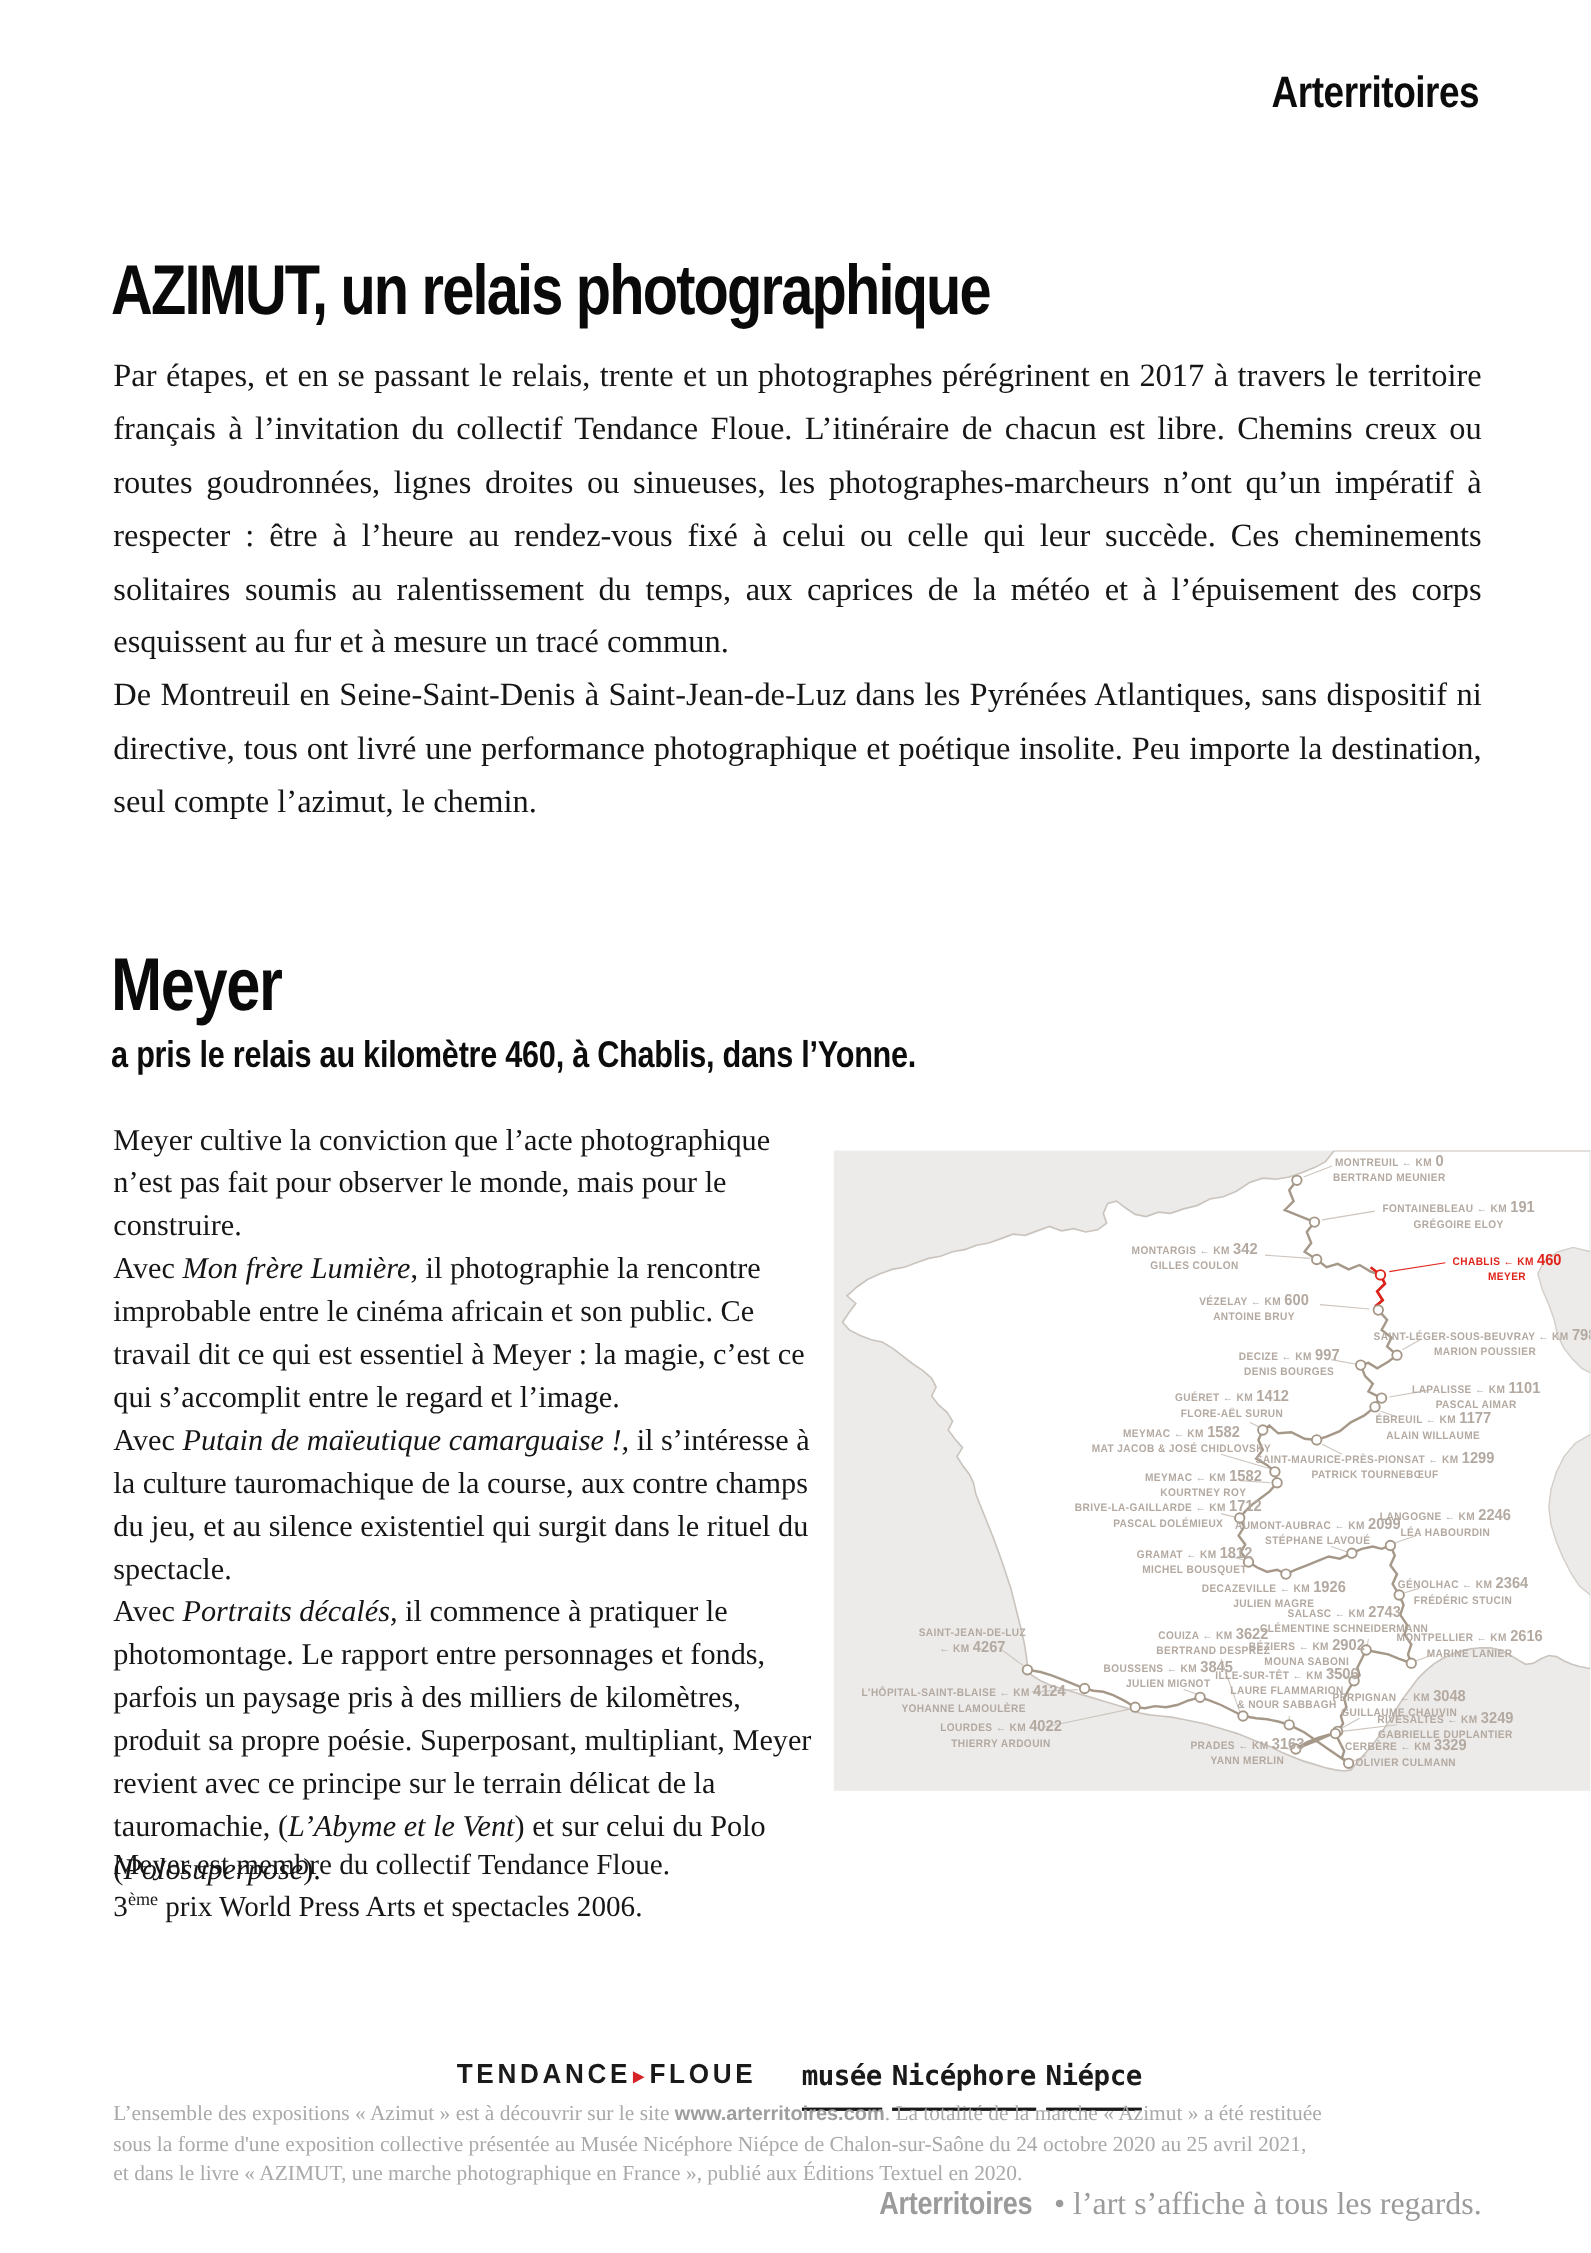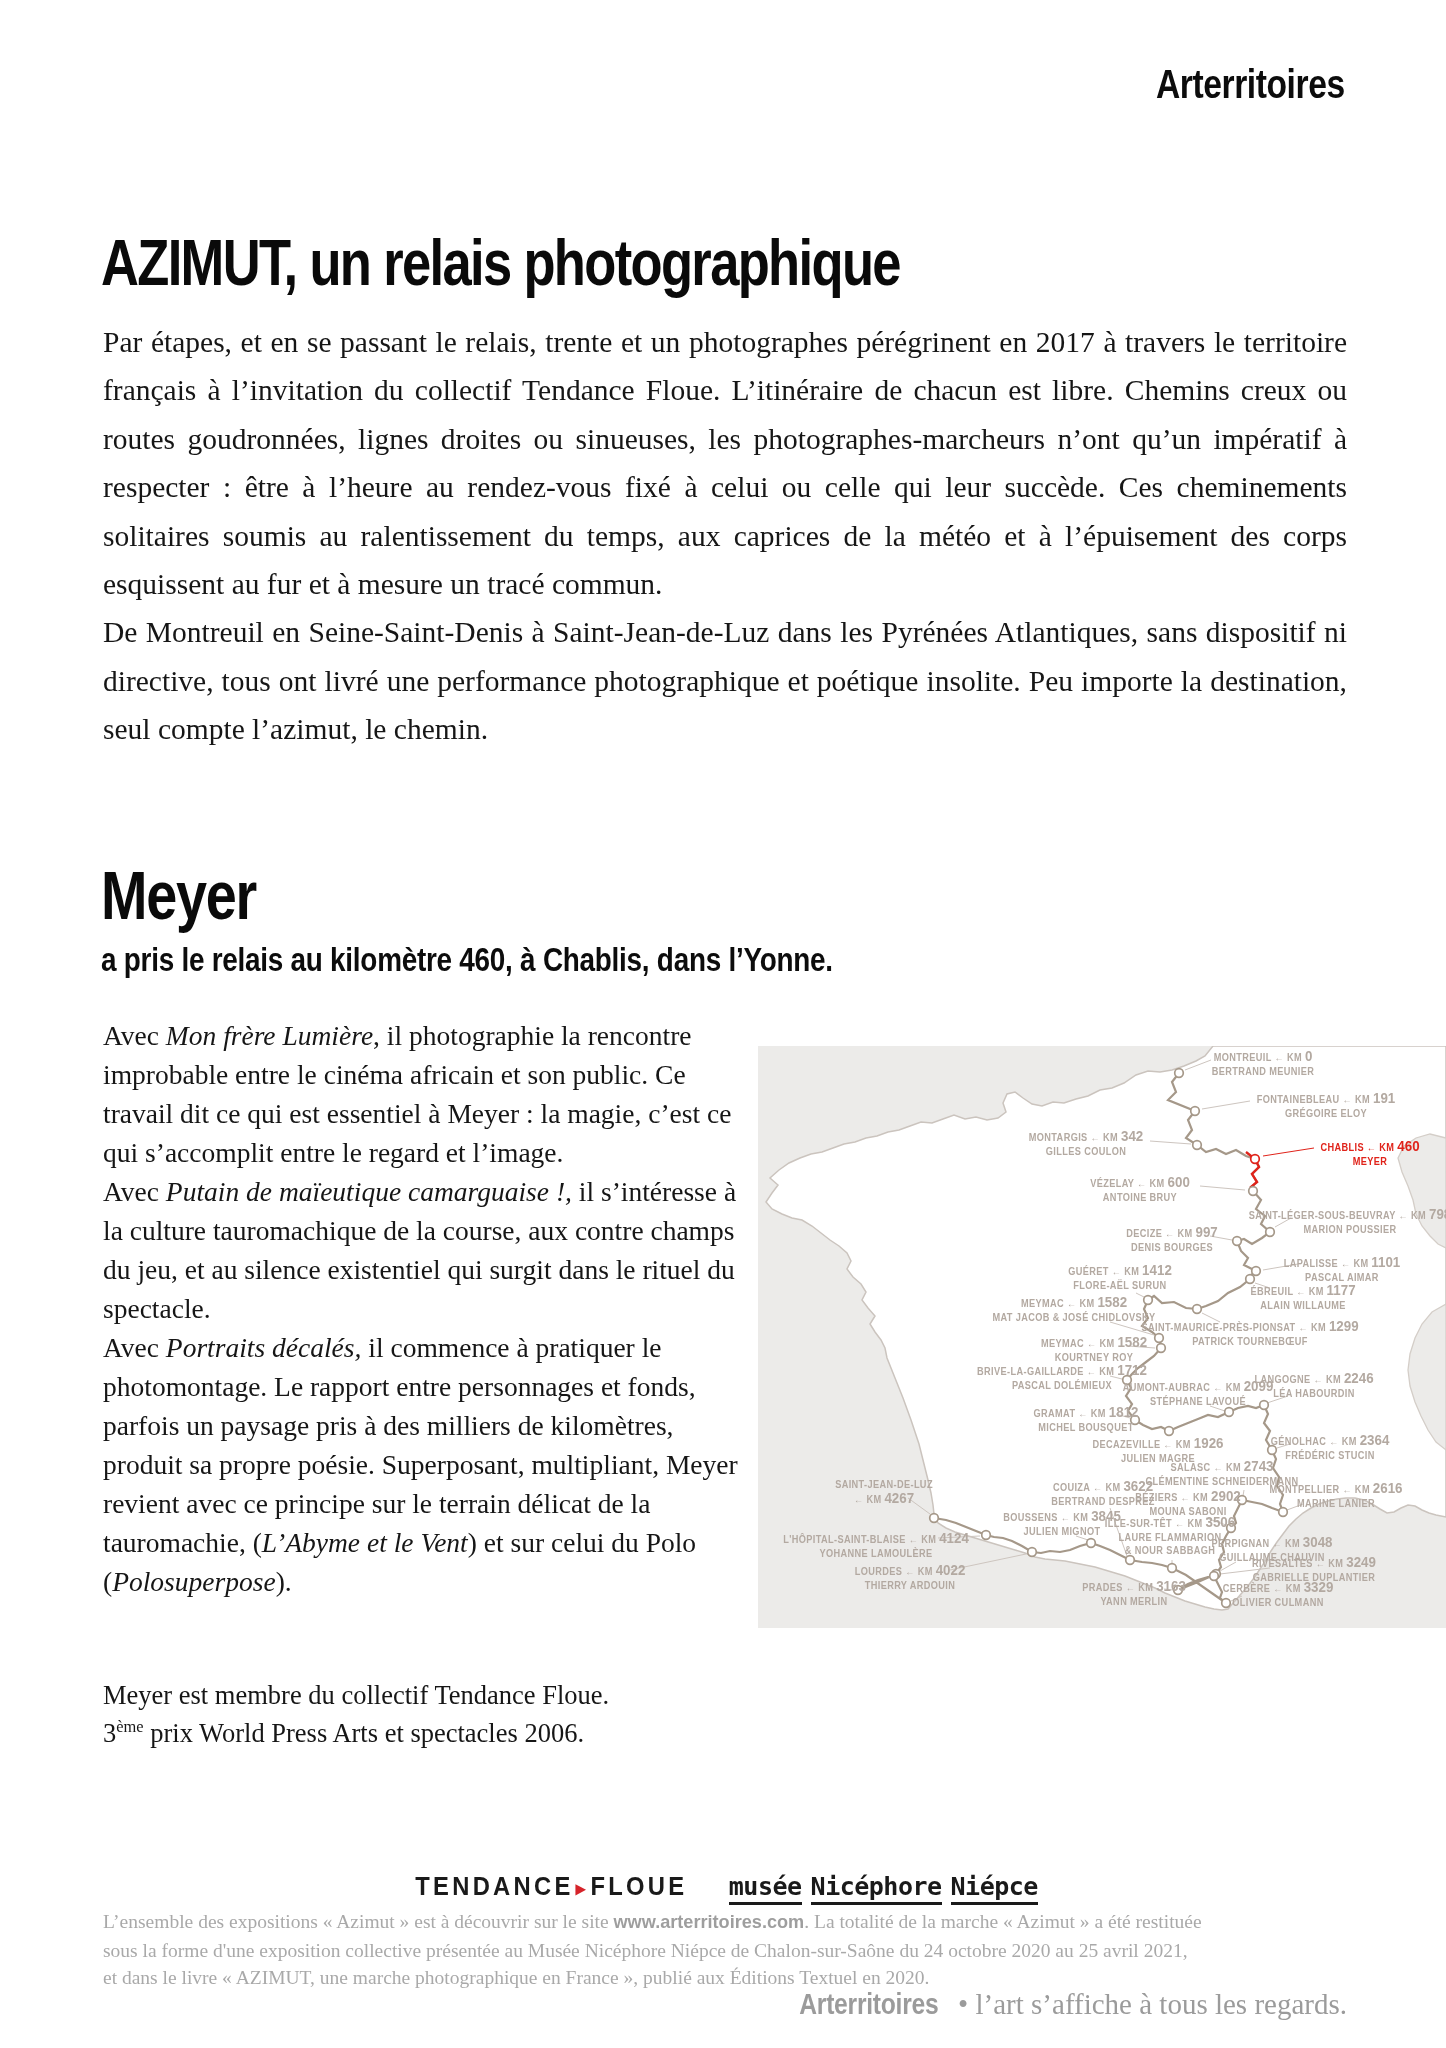--- a/index.html
+++ b/index.html
@@ -34,21 +34,21 @@
   .stage.red{color:#e0231a;}
 
   
   .logos{position:absolute;left:0;top:1872px;width:1446px;display:flex;justify-content:center;
          align-items:flex-end;gap:34px;}
   .tf-logo{font-family:"Liberation Sans",sans-serif;font-weight:700;font-size:25px;
            letter-spacing:3.5px;color:#1a1a1a;transform:scaleX(.95);}
   .tf-logo .sep{color:#d6232a;font-size:20px;padding:0 2px;}
   .musee-logo{font-family:"DejaVu Sans Mono",monospace;font-weight:700;font-size:25px;
            color:#1a1a1a;letter-spacing:-.5px;}
-  .musee-logo span{border-bottom:3px solid #1a1a1a;padding-bottom:1px;margin-right:9px;}
+  .musee-logo span{border-bottom:3px solid #1a1a1a;padding-bottom:15px;margin-right:9px;}
   .musee-logo span:last-child{margin-right:0;}
   .footer{position:absolute;left:103px;top:1908px;width:1244px;text-align:left;
           font-size:19.5px;line-height:27.5px;color:#a9a9a9;}
   .footer .bold-sans{color:#9e9e9e;}
   .bottom-line{position:absolute;left:103px;top:1988px;width:1244px;text-align:right;
           font-size:29px;color:#9b9b9b;}
   .bottom-line .brand{font-family:"Liberation Sans",sans-serif;font-weight:700;display:inline-block;
           transform:scaleX(.85);letter-spacing:-.3px;}
 </style>
 </head>
@@ -62,20 +62,21 @@
 
   <div class="intro">
     <p>Par étapes, et en se passant le relais, trente et un photographes pérégrinent en 2017 à travers le territoire français à l’invitation du collectif Tendance Floue. L’itinéraire de chacun est libre. Chemins creux ou routes goudronnées, lignes droites ou sinueuses, les photographes-marcheurs n’ont qu’un impératif à respecter : être à l’heure au rendez-vous fixé à celui ou celle qui leur succède. Ces cheminements solitaires soumis au ralentissement du temps, aux caprices de la météo et à l’épuisement des corps esquissent au fur et à mesure un tracé commun.</p>
     <p>De Montreuil en Seine-Saint-Denis à Saint-Jean-de-Luz dans les Pyrénées Atlantiques, sans dispositif ni directive, tous ont livré une performance photographique et poétique insolite. Peu importe la destination, seul compte l’azimut, le chemin.</p>
   </div>
 
   <h2 class="cond sec-head" style="margin:0;">Meyer</h2>
   <div class="cond sec-sub">a pris le relais au kilomètre 460, à Chablis, dans l’Yonne.</div>
 
   <div class="col-left">
+    <p><span>Meyer cultive la conviction que l’acte photographique n’est pas fait pour observer le monde, mais pour le construire.</span></p>
     <p><span>Avec </span><span class="it">Mon frère Lumière</span><span>, il photographie la rencontre improbable entre le cinéma africain et son public. Ce travail dit ce qui est essentiel à Meyer : la magie, c’est ce qui s’accomplit entre le regard et l’image.</span></p>
     <p><span>Avec </span><span class="it">Putain de maïeutique camarguaise !,</span><span> il s’intéresse à la culture tauromachique de la course, aux contre champs du jeu, et au silence existentiel qui surgit dans le rituel du spectacle.</span></p>
     <p><span>Avec </span><span class="it">Portraits décalés,</span><span> il commence à pratiquer le photomontage. Le rapport entre personnages et fonds, parfois un paysage pris à des milliers de kilomètres, produit sa propre poésie.  Superposant, multipliant, Meyer revient avec ce principe sur le terrain délicat de la tauromachie, (</span><span class="it">L’Abyme et le Vent</span><span>) et sur celui du Polo (</span><span class="it">Polosuperpose</span><span>).</span></p>
   </div>
 
   <div class="map">
     <svg id="map-svg" width="688" height="582" viewBox="0 0 688 582">
 
       <path d="M455,0 L447,10 438,15 426,20 414,24 402,26 390,25 378,29 366,37 354,42 342,44 330,50 318,53 306,57 295,56 284,60 274,58 265,52 257,46 249,48 245,57 248,66 240,72 229,74 218,71 207,73 196,69 185,73 174,77 163,76 152,80 141,84 130,86 119,90 108,92 97,96 86,98 75,102 64,106 53,108 42,112 31,117 21,124 12,132 20,139 14,147 8,156 14,163 24,168 34,172 44,174 54,180 63,187 72,194 81,200 89,207 93,215 89,223 95,231 103,238 108,246 104,254 110,262 117,270 112,278 117,286 123,294 127,302 129,312 133,322 137,332 141,342 145,352 149,363 153,374 157,386 161,398 164,410 167,422 170,434 173,447 175,459 176,468 180,477 188,482 197,486 207,489 217,492 227,495 237,498 247,501 257,504 267,507 277,511 287,513 297,514 307,515 317,517 327,519 337,521 347,524 357,527 367,530 377,534 387,538 397,542 407,547 417,551 427,555 437,558 447,561 456,563 464,564 470,563 476,556 483,548 490,540 496,532 502,523 508,514 513,505 519,496 525,488 531,480 538,473 545,467 553,462 561,458 570,455 579,453 588,452 597,452 606,454 614,458 622,463 629,467 636,466 643,462 650,459 657,460 664,464 671,467 678,469 688,471 L688,0 Z" fill="#ffffff" stroke="#cbc4be" stroke-width="1.5"></path>
 

